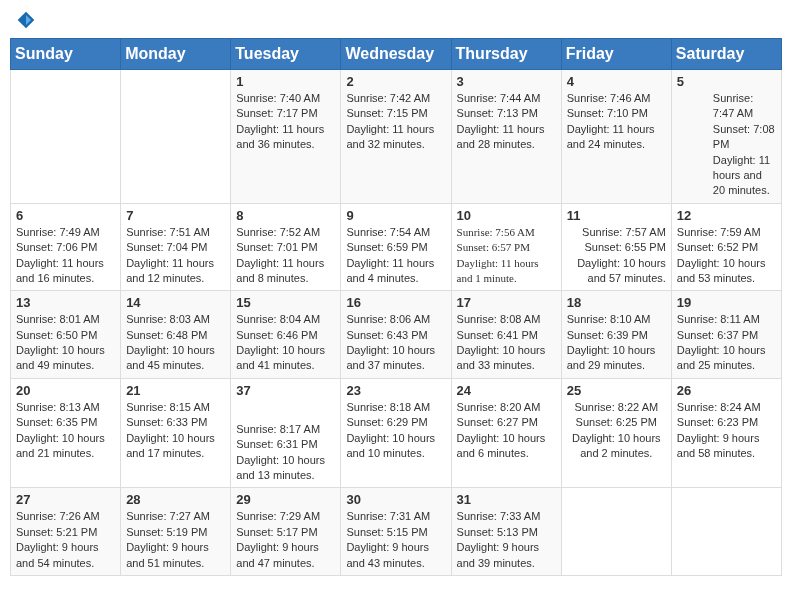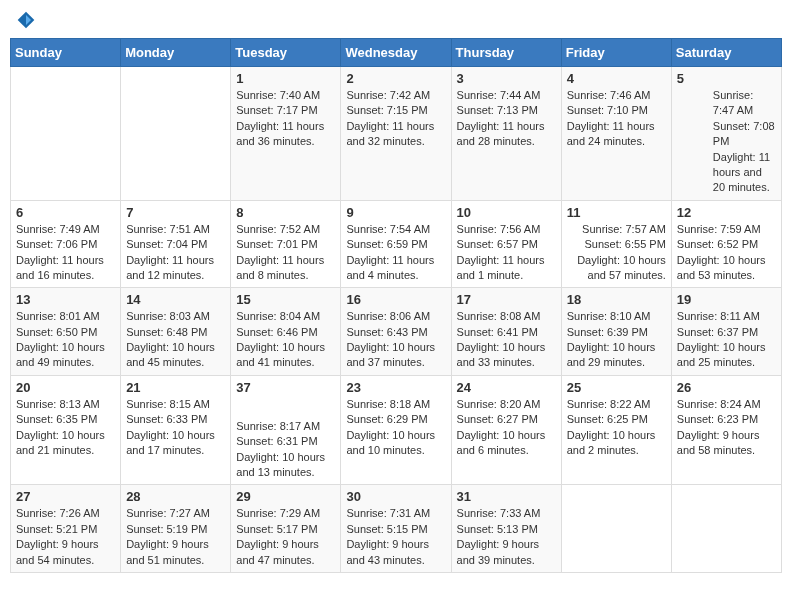--- a/index.html
+++ b/index.html
@@ -55,21 +55,21 @@
     }
     .calendar {
       width: 100%;
       border-collapse: collapse;
       border: 1px solid #ccc;
     }
     .calendar th {
       background-color: #3a7abf;
       color: #fff;
       padding: 6px 4px;
-      font-size: 13px;
+      font-size: 16px;
       font-weight: bold;
       text-align: left;
       border: 1px solid #2d6aa8;
     }
     .calendar td {
       vertical-align: top;
       padding: 4px 5px;
       border: 1px solid #ddd;
       width: 14.28%;
       min-height: 80px;
@@ -185,21 +185,21 @@
 Daylight: 11 hours and 8 minutes.</div>
         </td>
         <td>
           <span class="day-number">9</span>
           <div class="day-info" style="white-space: pre-line;">Sunrise: 7:54 AM
 Sunset: 6:59 PM
 Daylight: 11 hours and 4 minutes.</div>
         </td>
         <td>
           <span class="day-number">10</span>
-          <div class="day-info" style="white-space: pre-line;">Sunrise: 7:56 AM
+          <div class="day-info" style="white-space: pre-line; font-family: Liberation Serif, serif;">Sunrise: 7:56 AM
 Sunset: 6:57 PM
 Daylight: 11 hours and 1 minute.</div>
         </td>
         <td>
           <span class="day-number">11</span>
           <div class="day-info" style="white-space: pre-line; text-align: right;">Sunrise: 7:57 AM
 Sunset: 6:55 PM
 Daylight: 10 hours and 57 minutes.</div>
         </td>
         <td>
@@ -279,21 +279,21 @@
 Daylight: 10 hours and 10 minutes.</div>
         </td>
         <td>
           <span class="day-number">24</span>
           <div class="day-info" style="white-space: pre-line;">Sunrise: 8:20 AM
 Sunset: 6:27 PM
 Daylight: 10 hours and 6 minutes.</div>
         </td>
         <td>
           <span class="day-number">25</span>
-          <div class="day-info" style="white-space: pre-line;">Sunrise: 8:22 AM
+          <div class="day-info" style="white-space: pre-line; text-align: center;">Sunrise: 8:22 AM
 Sunset: 6:25 PM
 Daylight: 10 hours and 2 minutes.</div>
         </td>
         <td>
           <span class="day-number">26</span>
           <div class="day-info" style="white-space: pre-line;">Sunrise: 8:24 AM
 Sunset: 6:23 PM
 Daylight: 9 hours and 58 minutes.</div>
         </td>
       </tr>

